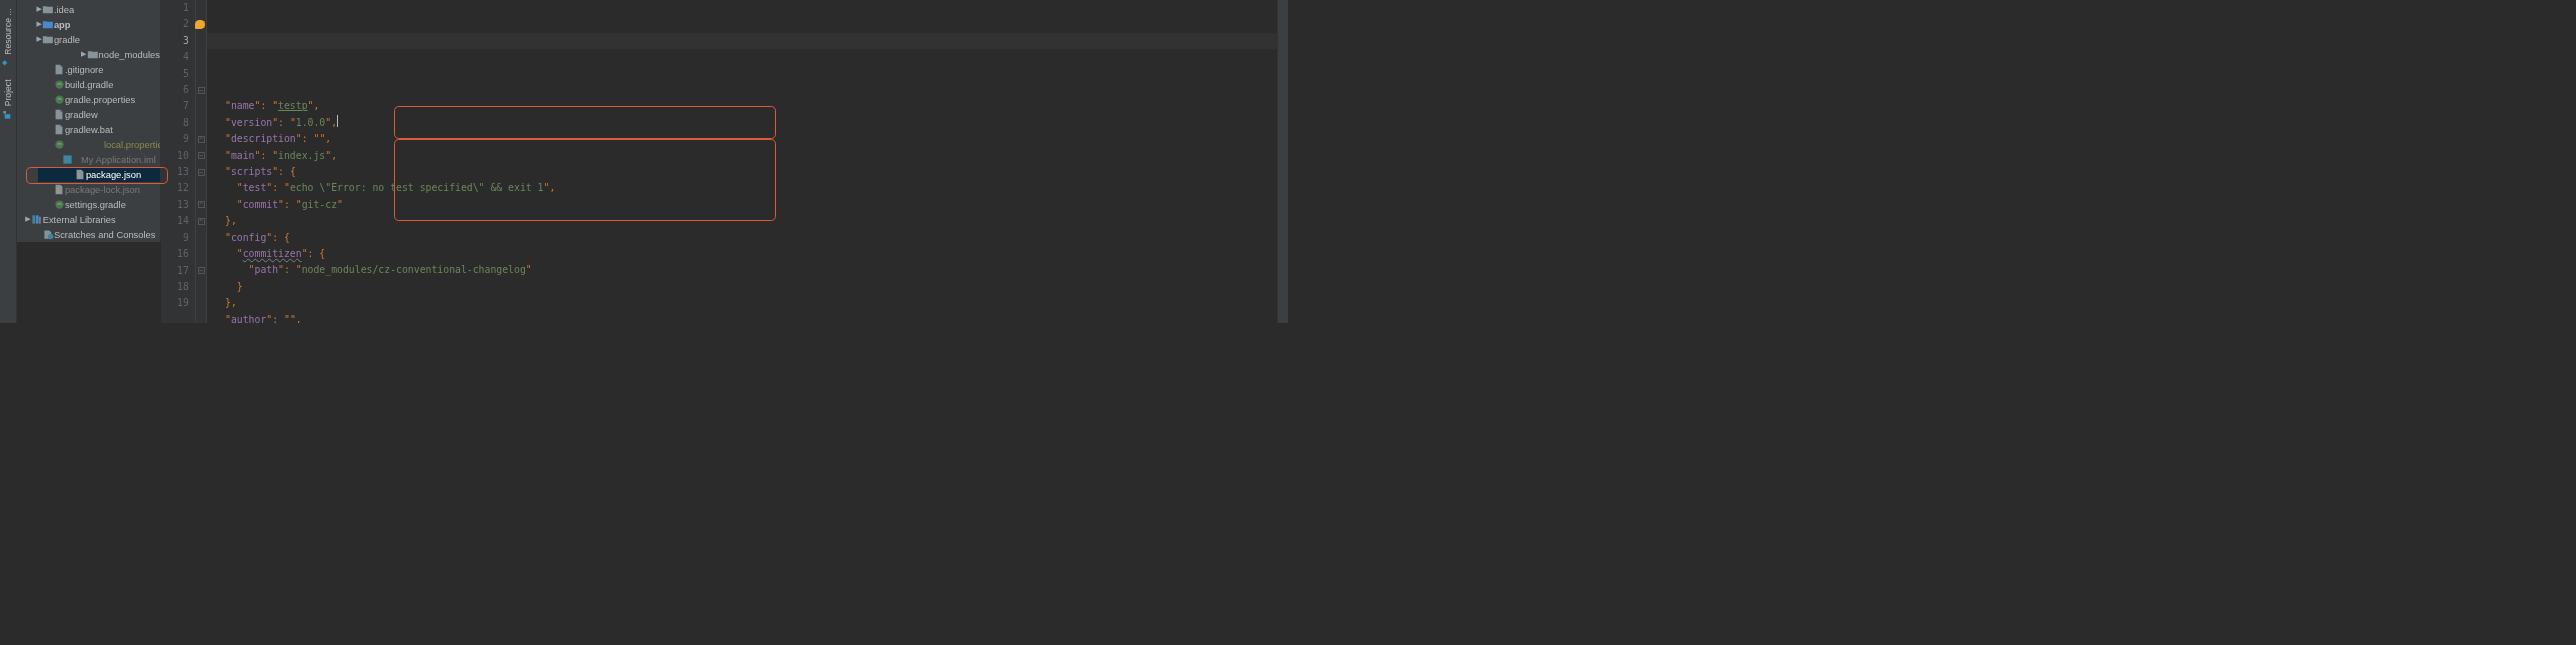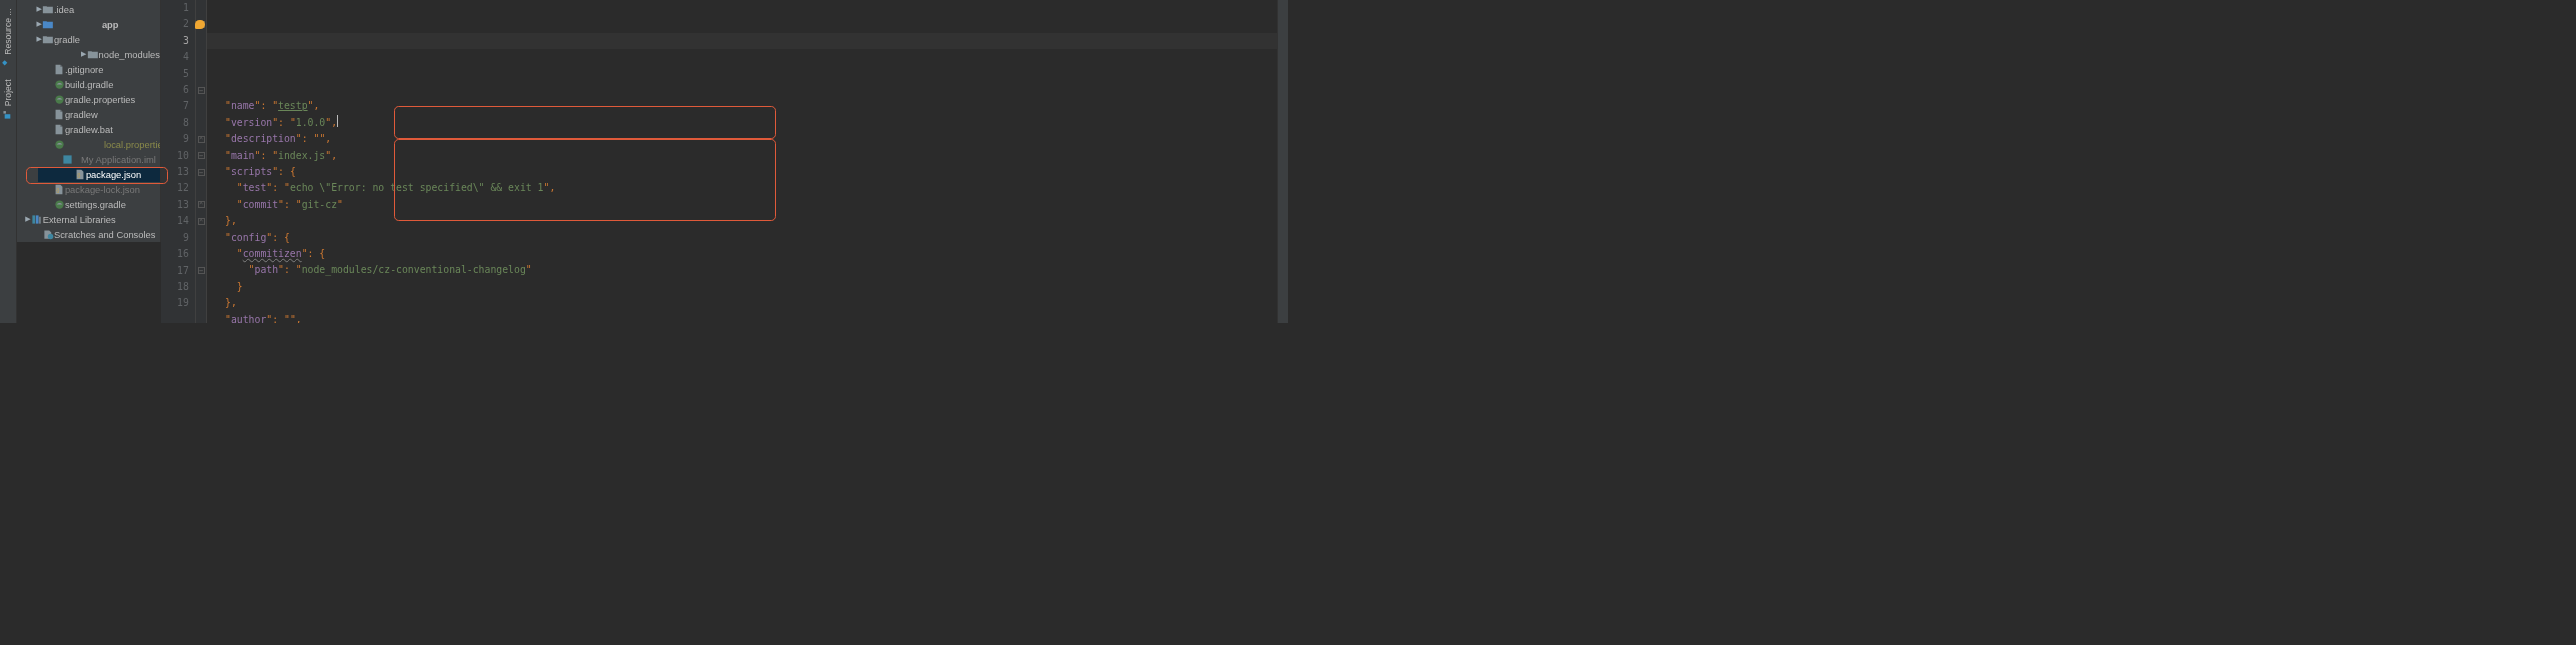--- a/index.html
+++ b/index.html
@@ -64,21 +64,21 @@
 }
 .tree-icon {
   width: 11.7px;
   height: 11.7px;
   flex-shrink: 0;
   display: flex;
   align-items: center;
   justify-content: center;
 }
 .tree-label { color: #bbbbbb; }
-.tree-label.bold { font-weight: 600; padding-left: 48px; }
+.tree-label.bold { font-weight: 600; }
 .tree-label.olive { color: #8a8a4a; margin-left: 39px; }
 .tree-label.grey { color: #787878; }
 .tree-item.selected { background: #0d293e; }
 .tree-item.selected .tree-label { color: #ffffff; }
 .redbox {
   border: 1.6px solid #e05a3a;
   border-radius: 4.7px;
   position: absolute;
 }
 .redbox.rb-file {

